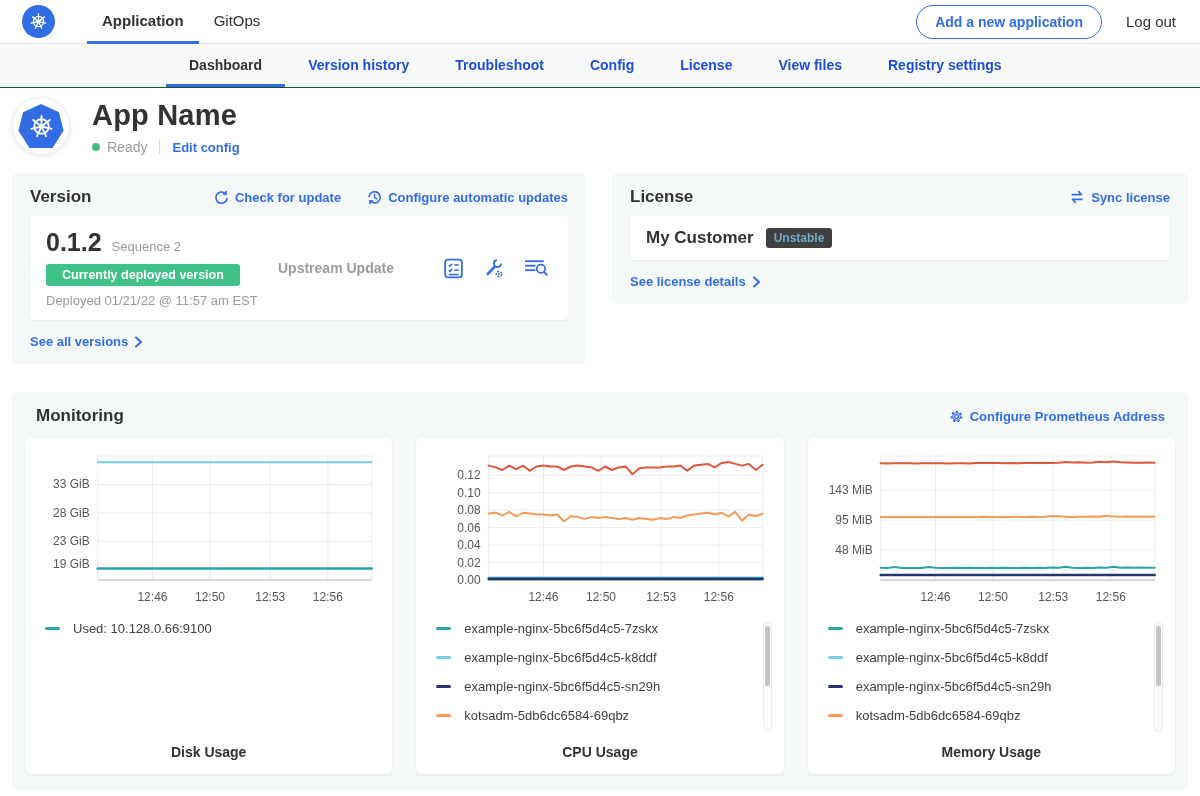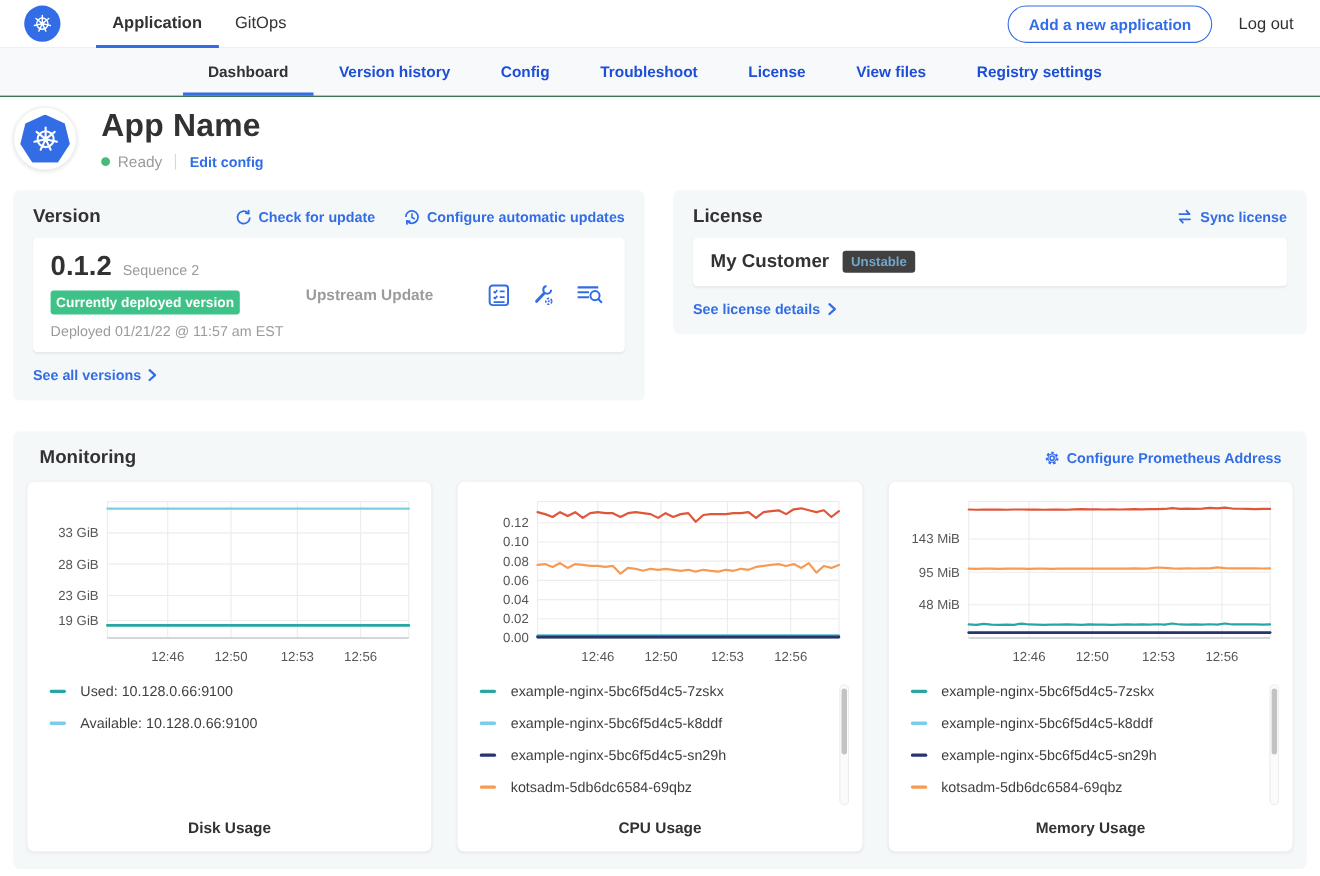--- a/index.html
+++ b/index.html
@@ -55,21 +55,21 @@
   .panel-title { font-size:17px; font-weight:700; color:#323232; }
   .panel-actions { margin-left:auto; display:flex; gap:26px; align-items:center; }
   .white-box { background:#fff; border-radius:4px; margin-top:9px; padding:12px 16px;
     box-shadow:0 1px 2px rgba(0,0,0,.06); }
   .version-box { display:flex; align-items:center; }
   .version-left { width:232px; }
   .version-num-row { display:flex; align-items:baseline; }
   .version-number { font-size:25px; font-weight:800; color:#323232; }
   .sequence { margin-left:10px; font-size:13px; color:#9b9b9b; }
   .deployed-badge { display:inline-block; margin-top:7px; background:#3fc287; color:#fff;
-    font-size:12.5px; font-weight:700; padding:4px 5px; border-radius:3px; }
+    font-size:12.5px; font-weight:700; padding:4px 16px; border-radius:3px; }
   .deployed-at { margin-top:7px; font-size:13px; color:#9b9b9b; }
   .update-type { flex:1; font-size:14px; font-weight:700; color:#9b9b9b; }
   .version-icons { display:flex; gap:17px; align-items:center; margin-right:4px; }
   .icon-btn { background:none; border:none; color:#326de6; cursor:pointer; padding:0;
     display:flex; align-items:center; }
   .see-link { margin-top:12px; }
 
   .license-name-row { display:flex; align-items:center; }
   .customer-name { font-size:17px; font-weight:700; color:#323232; }
   .channel-badge { margin-left:12px; background:#404040; color:#73a6c7; font-size:12px;
@@ -124,22 +124,22 @@
     <div class="toptab inactive">GitOps</div>
   </div>
   <div class="topnav-spacer"></div>
   <button class="add-app-btn">Add a new application</button>
   <div class="logout">Log out</div>
 </div>
 
 <div class="subnav">
   <div class="subtab active">Dashboard</div>
   <div class="subtab">Version history</div>
+  <div class="subtab">Troubleshoot</div>
   <div class="subtab">Config</div>
-  <div class="subtab">Troubleshoot</div>
   <div class="subtab">License</div>
   <div class="subtab">View files</div>
   <div class="subtab">Registry settings</div>
 </div>
 
 <div class="app-header">
   <div class="app-avatar">
     <div class="heptagon">
       <svg width="27" height="27" viewBox="0 0 16 16">
         <circle cx="8" cy="8" r="4.3" fill="none" stroke="#fff" stroke-width="1.1"></circle>
@@ -312,24 +312,20 @@
             <text x="288.15999999999997" y="153" text-anchor="middle" fill="#565656" font-size="12">12:56</text>
             <line x1="58" x2="332" y1="132" y2="132" stroke="#c9ced2" stroke-width="1.4"></line>
             <polyline points="58.0,14.3 332.0,14.3" fill="none" stroke="#79cde5" stroke-width="2" stroke-linejoin="round" stroke-linecap="round"></polyline>
             <polyline points="58.0,120.6 332.0,120.6" fill="none" stroke="#28a6a2" stroke-width="2.5" stroke-linejoin="round" stroke-linecap="round"></polyline>
           </svg>
         </div>
       <div class="chart-legend">
           <div class="legend-row">
             <span class="legend-dash" style="background: rgb(40, 166, 162);"></span>
             <span class="legend-label">Used: 10.128.0.66:9100</span>
-          </div>
-          <div class="legend-row">
-            <span class="legend-dash" style="background: rgb(121, 205, 229);"></span>
-            <span class="legend-label">Available: 10.128.0.66:9100</span>
           </div>
         </div>
       <div class="chart-title">Disk Usage</div>
     </div>
     <div class="chart-card">
       <div class="chart-plot">
           <svg viewBox="0 0 338 164" height="164">
             <rect x="58" y="8" width="274" height="124" fill="none" stroke="#ececec"></rect>
             <line x1="58" x2="332" y1="132" y2="132" stroke="#ececec"></line>
             <text x="50" y="136" text-anchor="end" fill="#565656" font-size="12">0.00</text>

